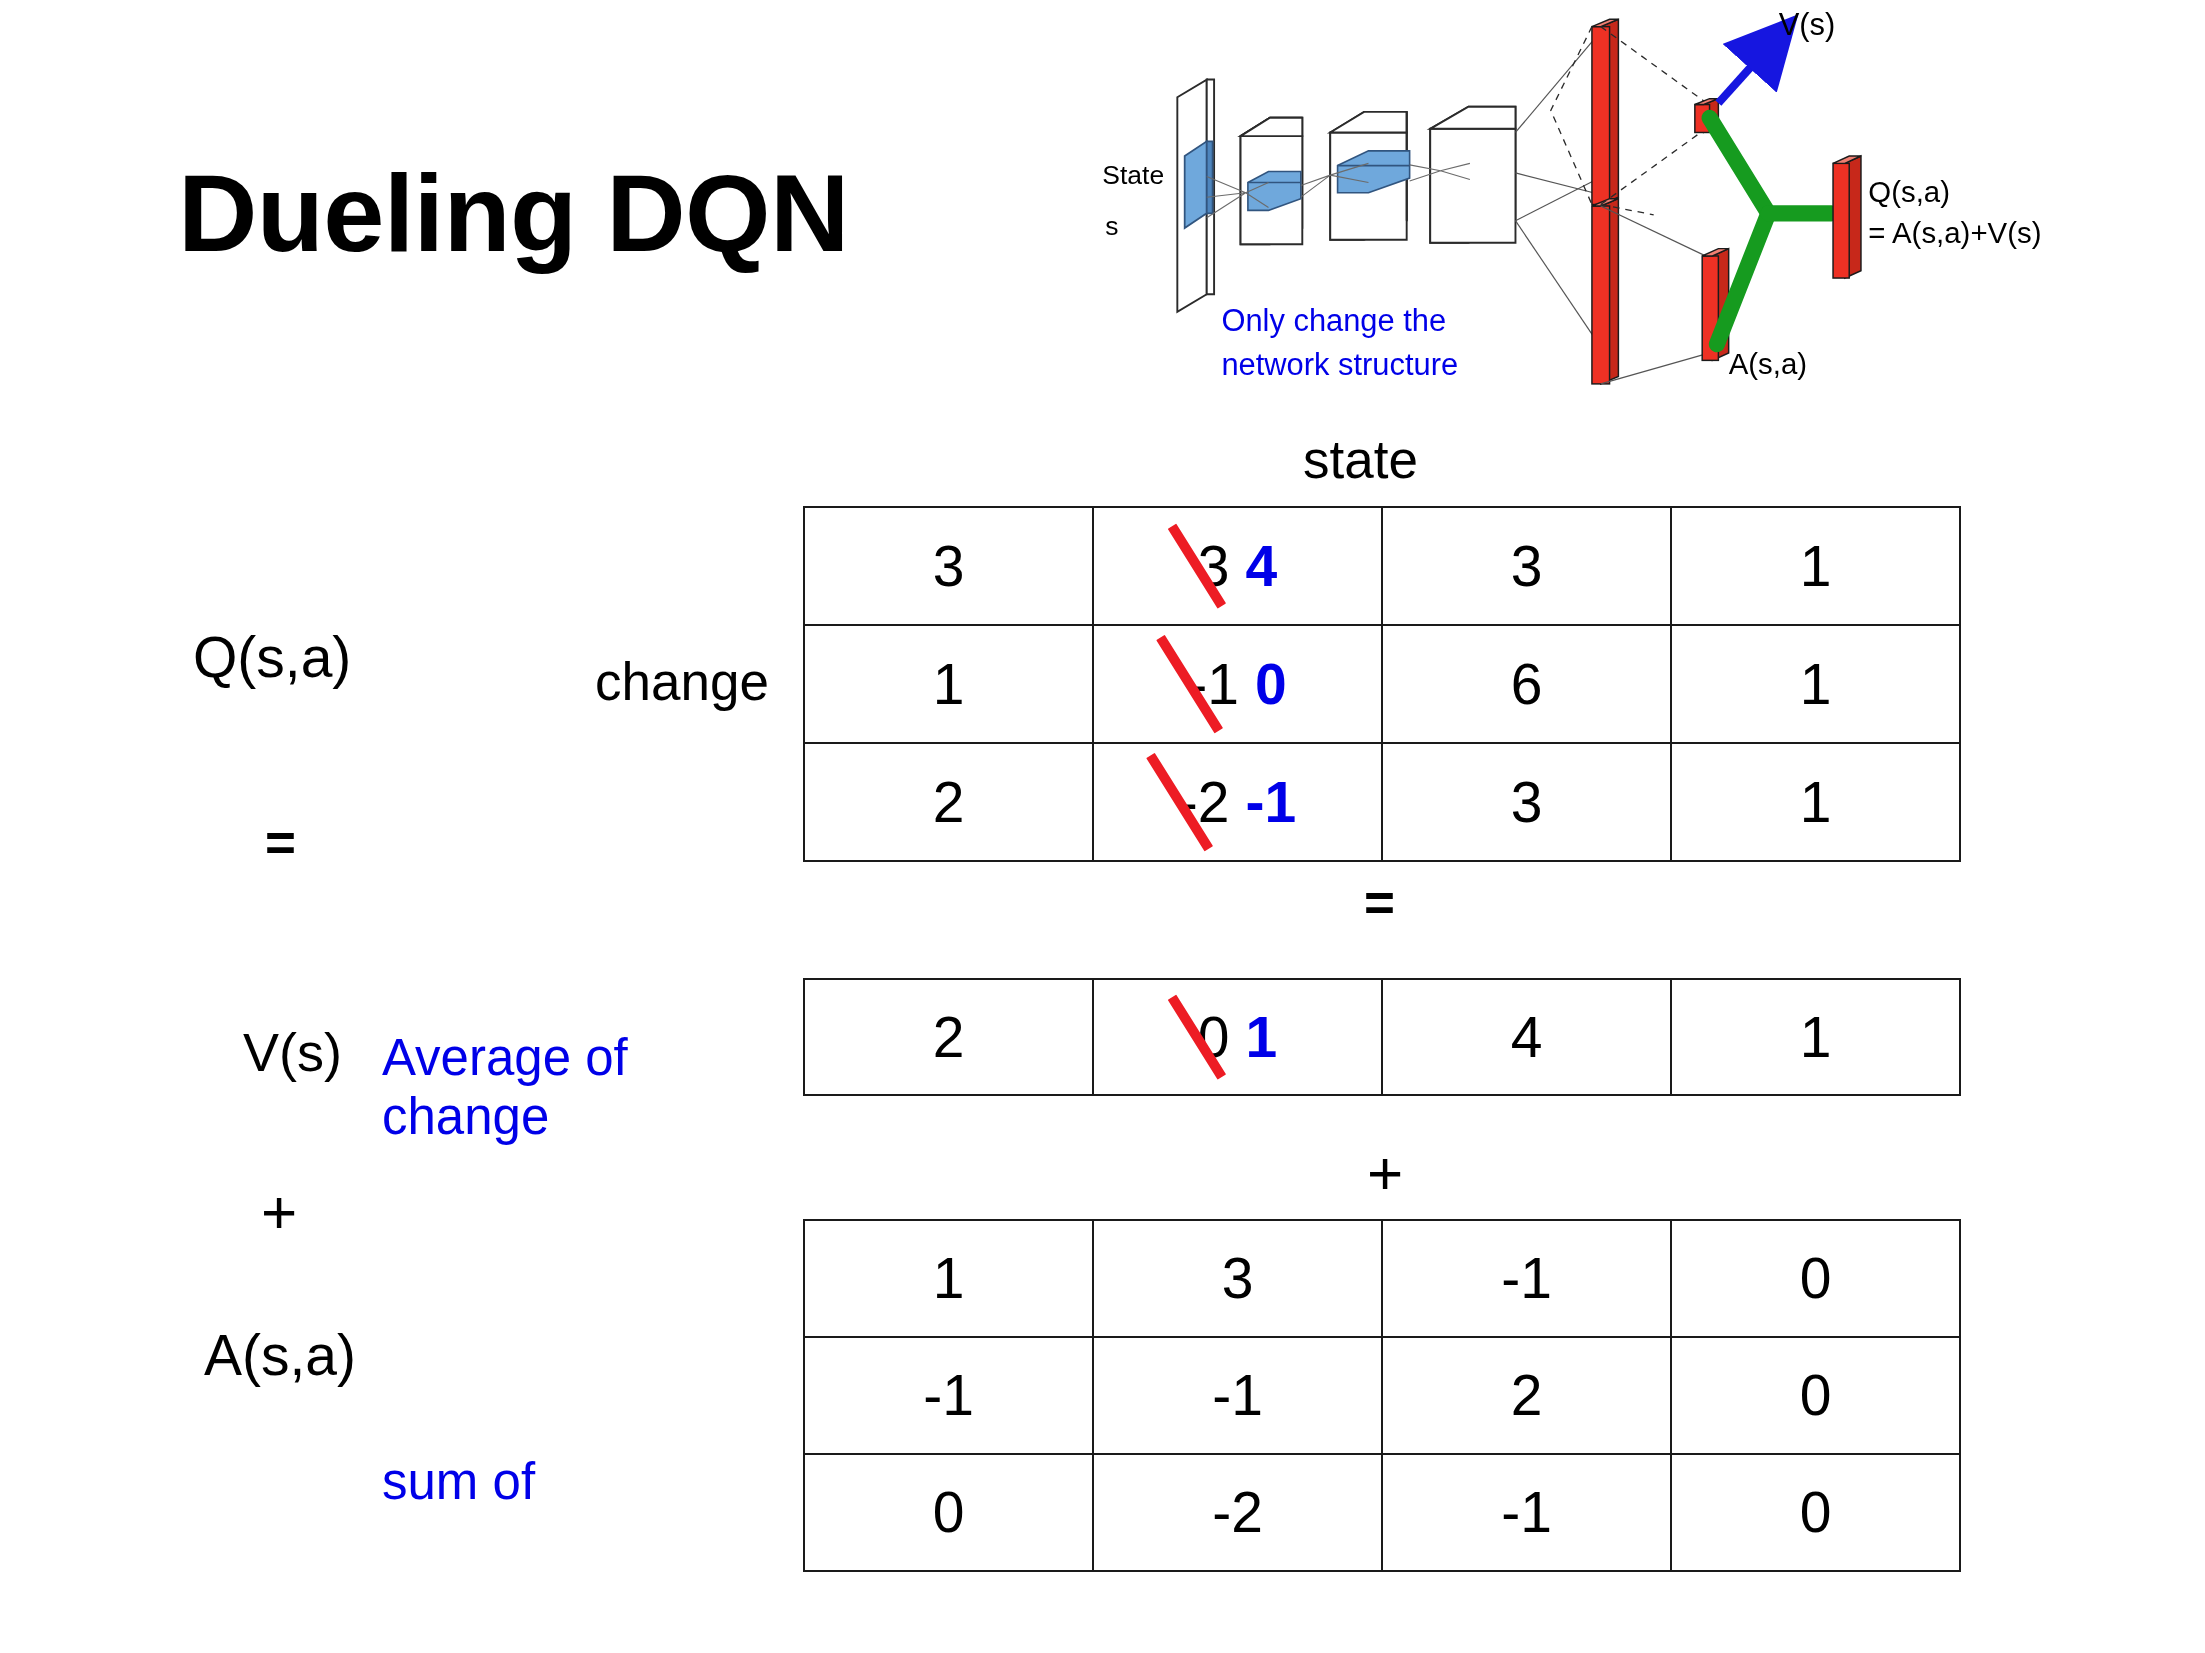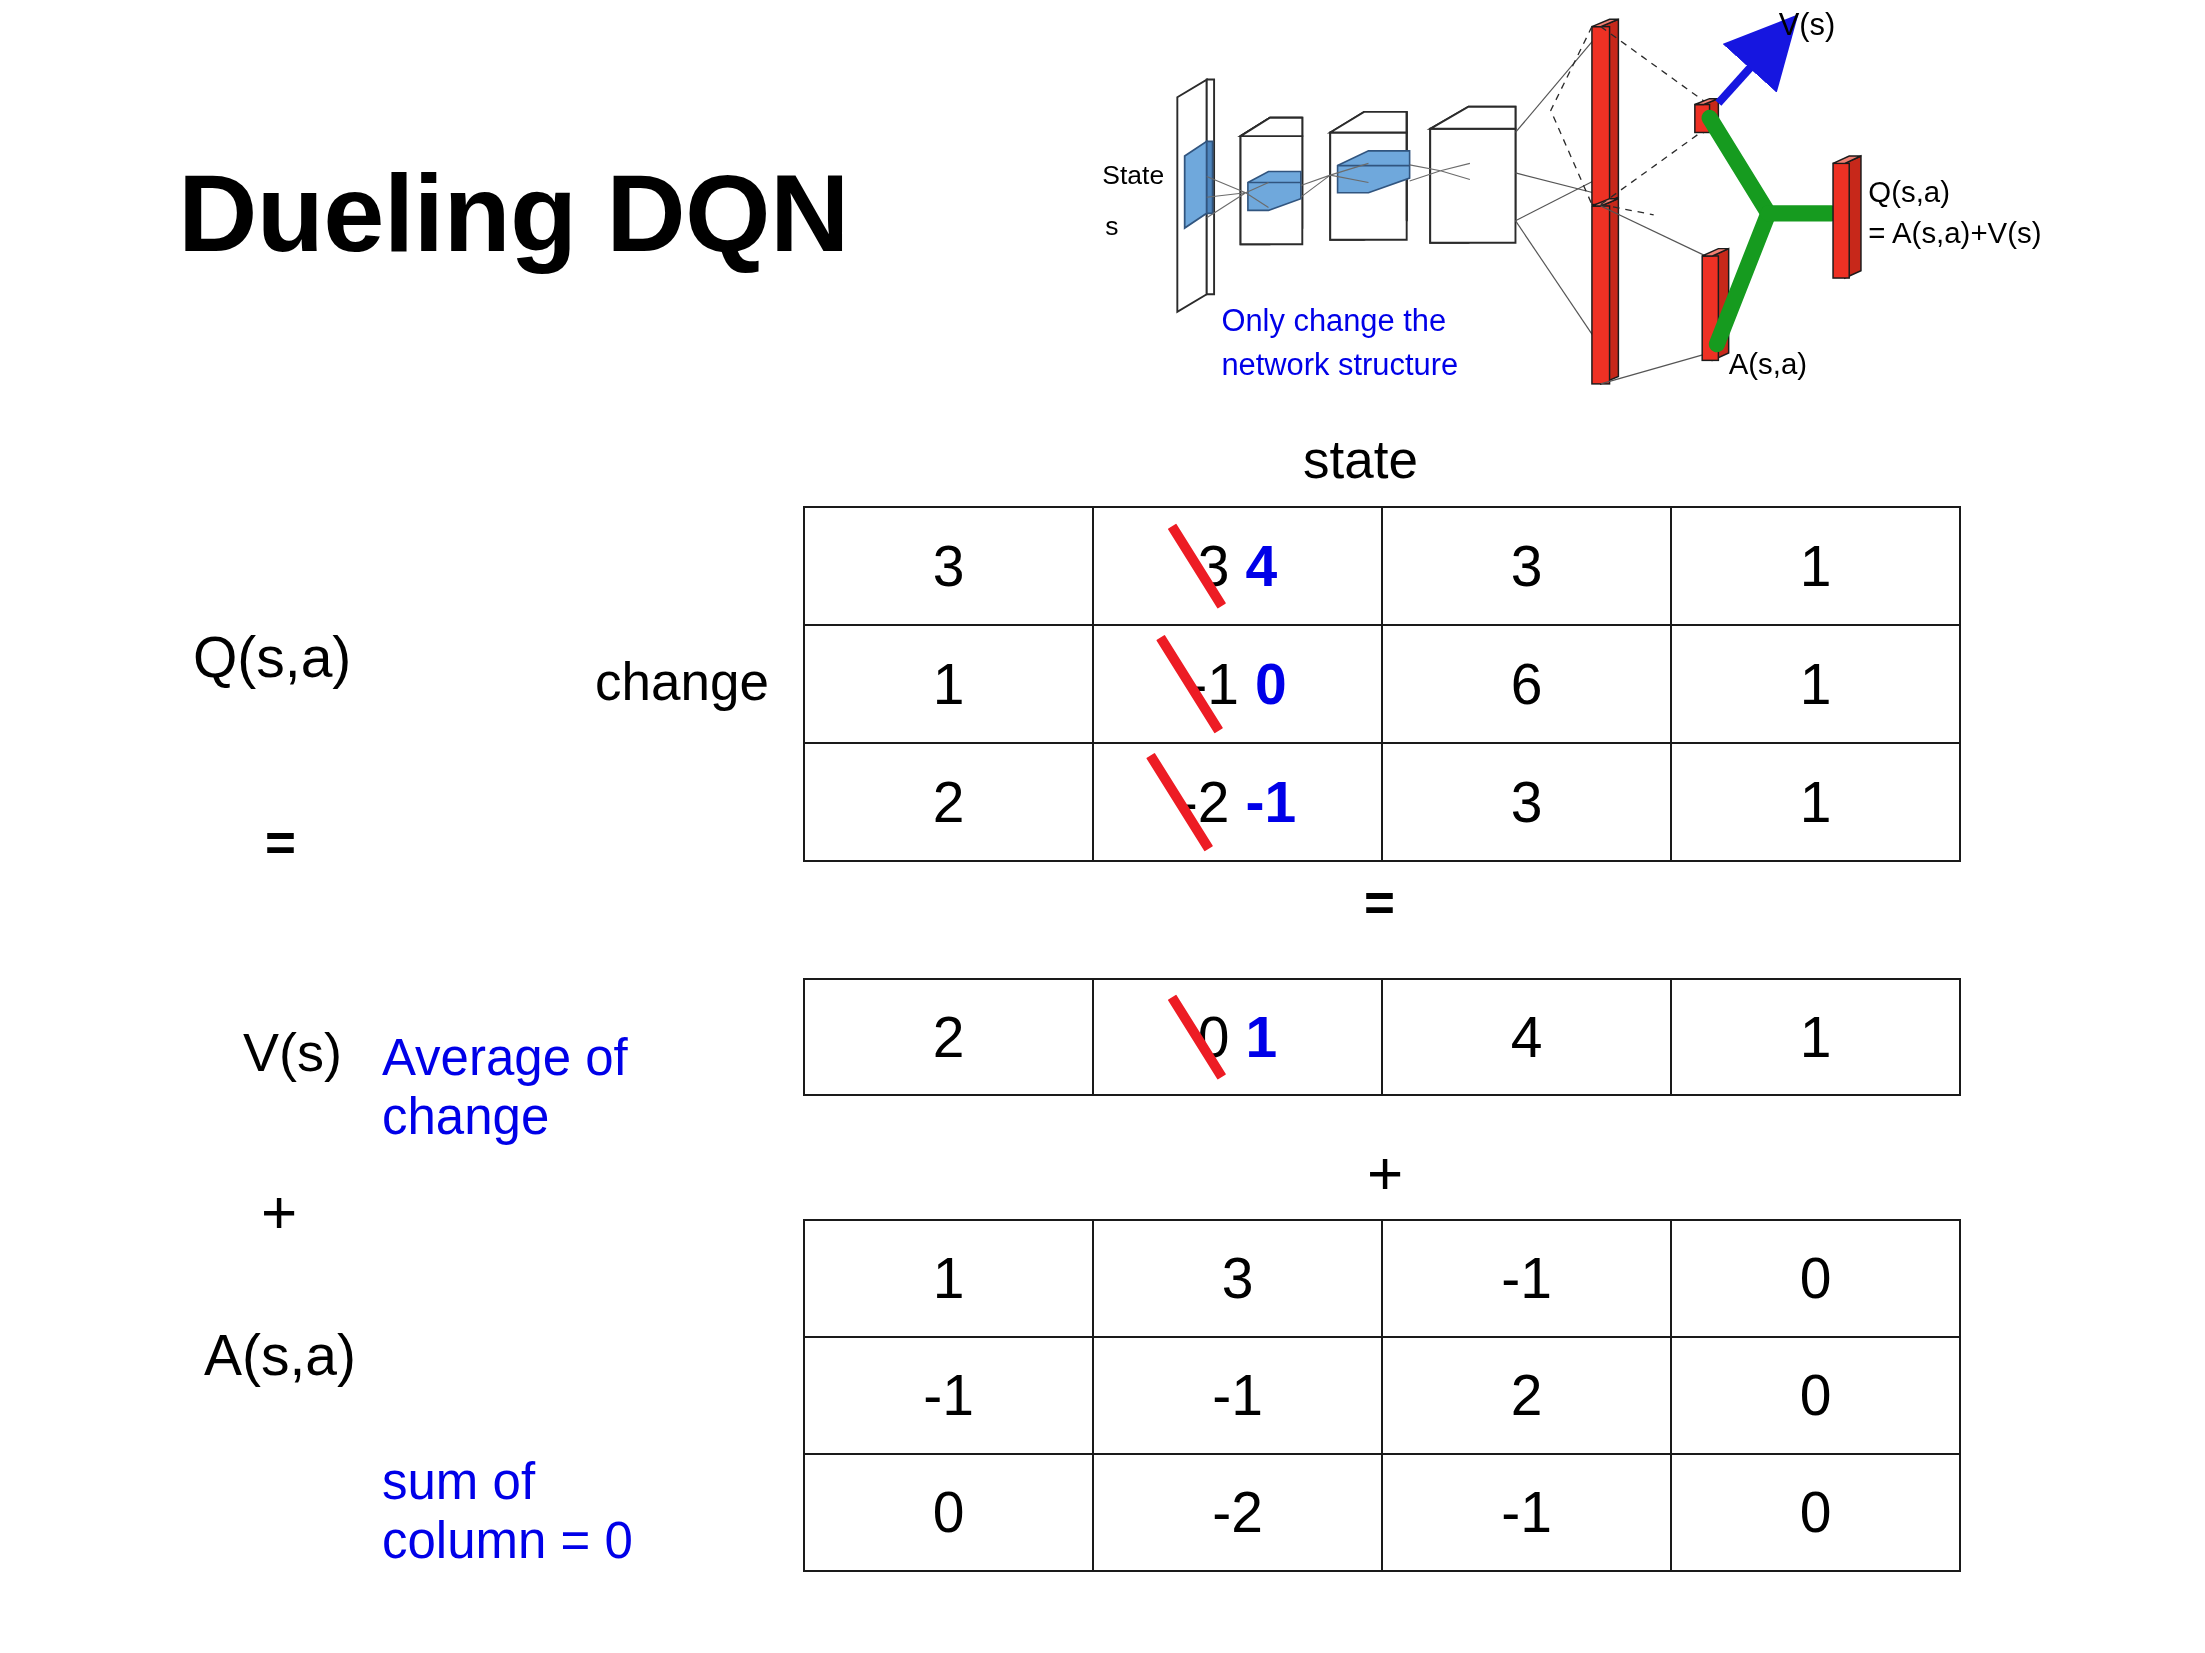--- a/index.html
+++ b/index.html
@@ -216,21 +216,20 @@
 <div class="abs" id="action-label">change</div>
 <div class="abs" id="state-label">state</div>
 
 <div class="abs blue-note" id="avg-note">
   <div>Average of</div>
   <div>change</div>
 </div>
 
 <div class="abs blue-note" id="sum-note">
   <div>sum of</div>
-  <div>column = 0</div>
 </div>
 
 <div class="abs op" id="eq-2">=</div>
 <div class="abs op" id="plus-2">+</div>
 
 <table class="abs tbl" id="q-table">
     <tbody>
       <tr>
         <td>3</td>
         <td class="edited">

